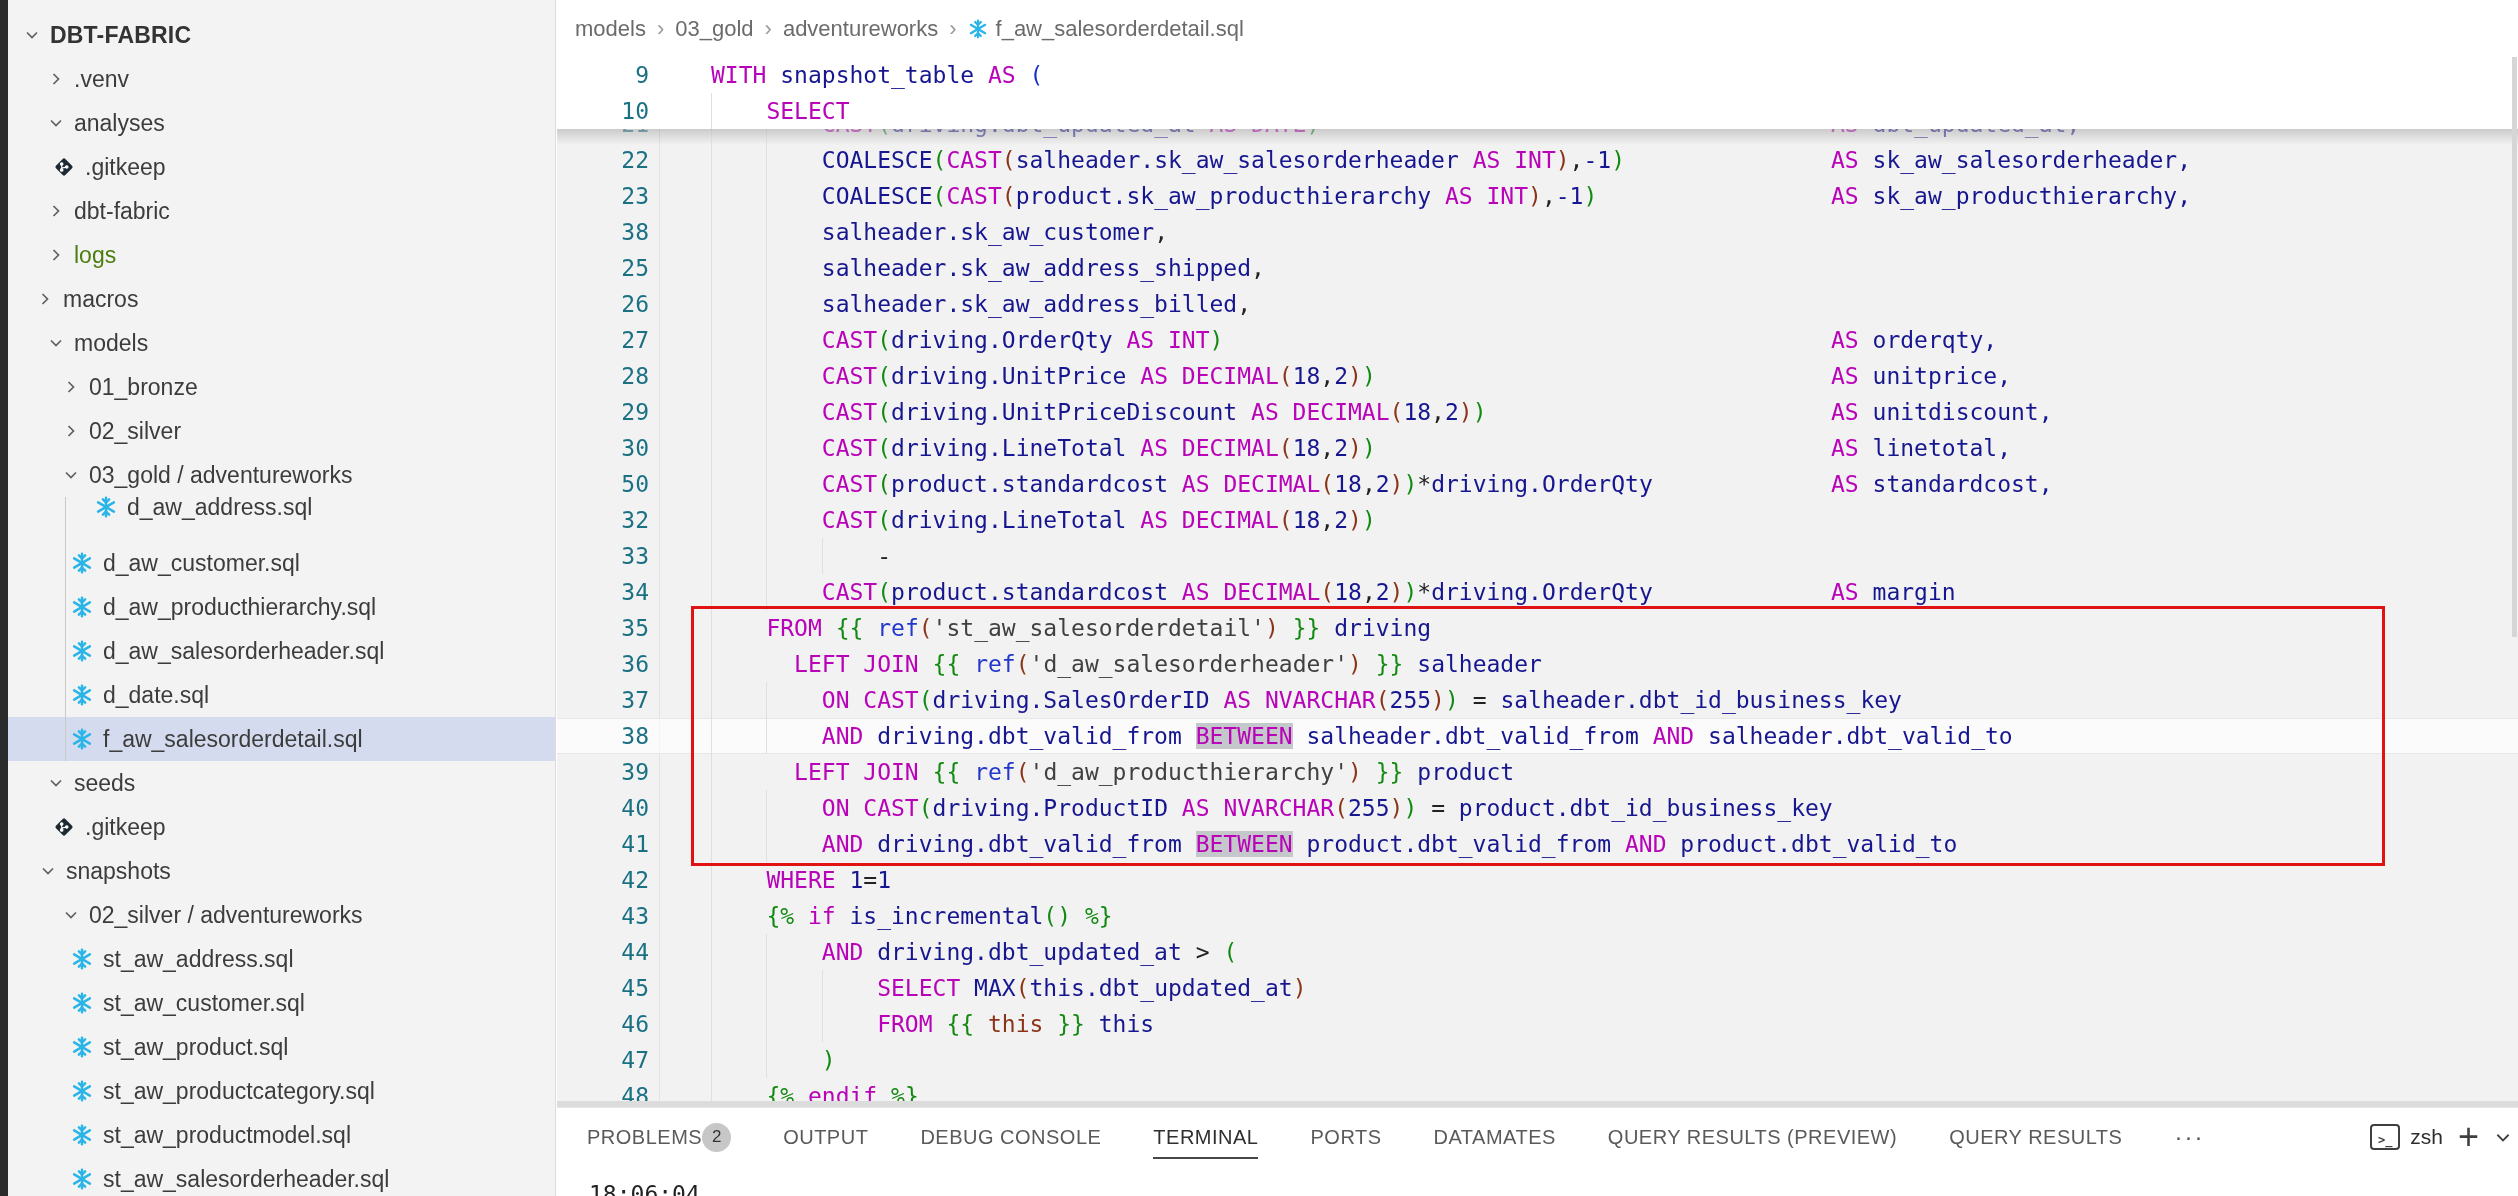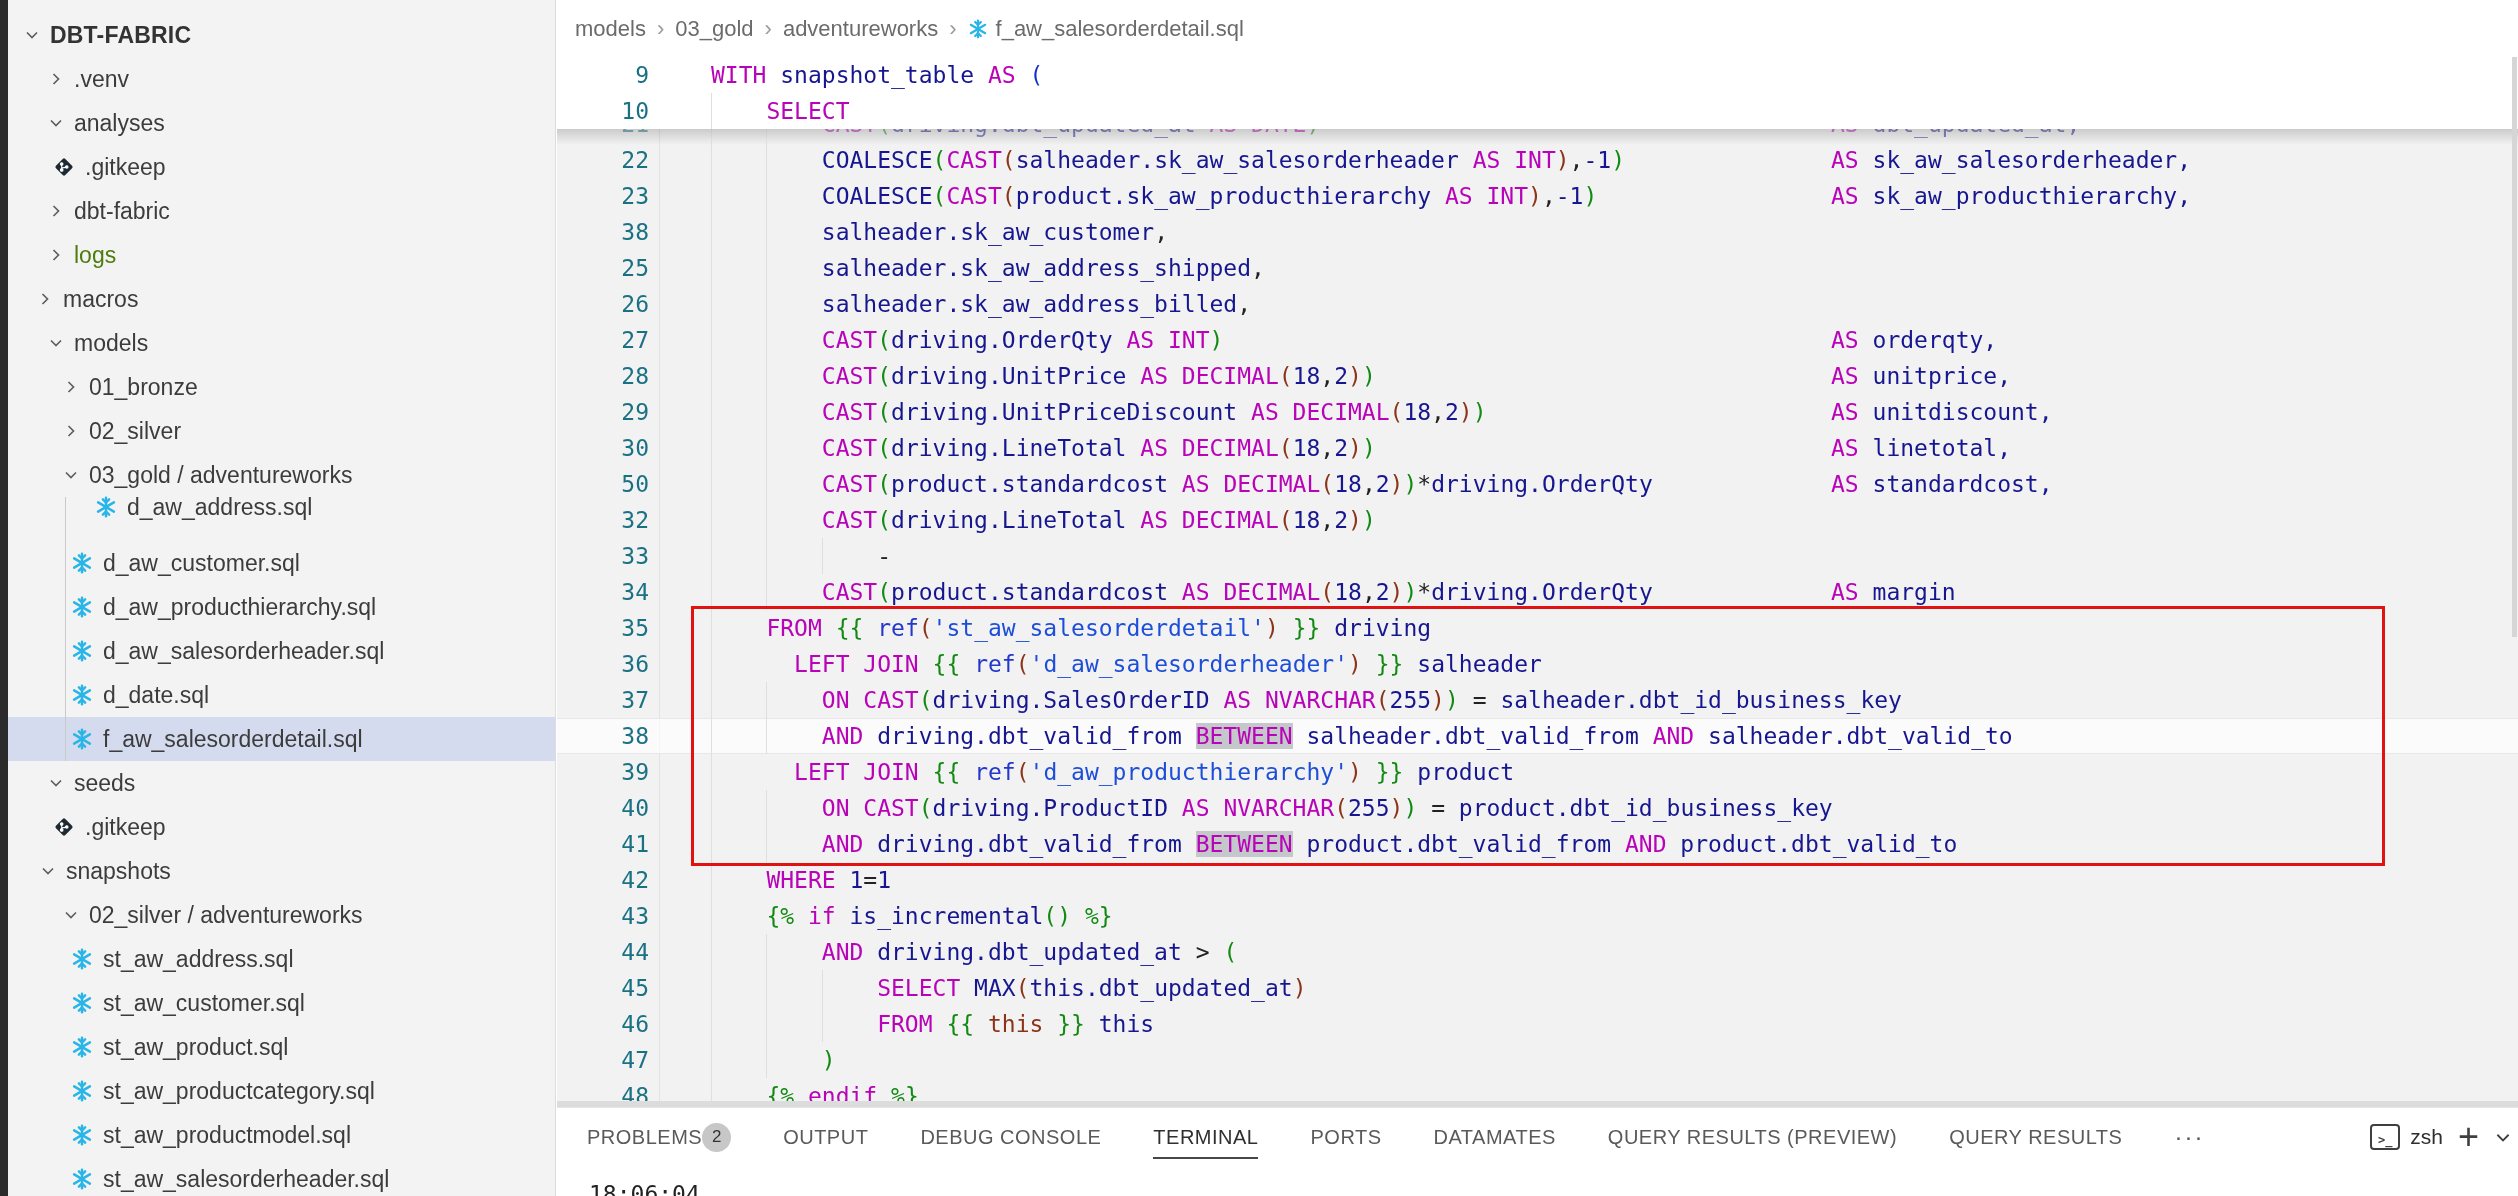--- a/index.html
+++ b/index.html
@@ -43,21 +43,21 @@
   .cl.faded { opacity:.5; }
   .ln { position:absolute; left:0; width:92px; text-align:right; color:#1b7184; }
   .lc { position:absolute; left:154px; right:0; top:0; height:36px; white-space:pre; }
   .g { position:absolute; top:0; bottom:0; width:1px; background:#dfdfdf; }
   .tk { white-space:pre; }
   .al { position:absolute; left:1120px; top:0; white-space:pre; }
 
   .kw  { color:#b803b8; }
   .id  { color:#161690; }
   .fn  { color:#2438cc; }
-  .str { color:#1d4ed8; }
+  .str { color:#404040; }
   .grn { color:#128a12; }
   .brn { color:#8b3418; }
   .blk { color:#222222; }
   .blu { color:#1330c8; }
   .hl  { background:#c5c8ca; }
 
   .sticky { position:absolute; left:0; top:0; right:0; height:72px; background:#ffffff; z-index:6; }
   .sticky .cl { background:transparent; }
   .sticky-shadow { position:absolute; left:0; top:72px; right:0; height:16px; z-index:5;
                    background:linear-gradient(to bottom, rgba(0,0,0,.16), rgba(0,0,0,0)); }

